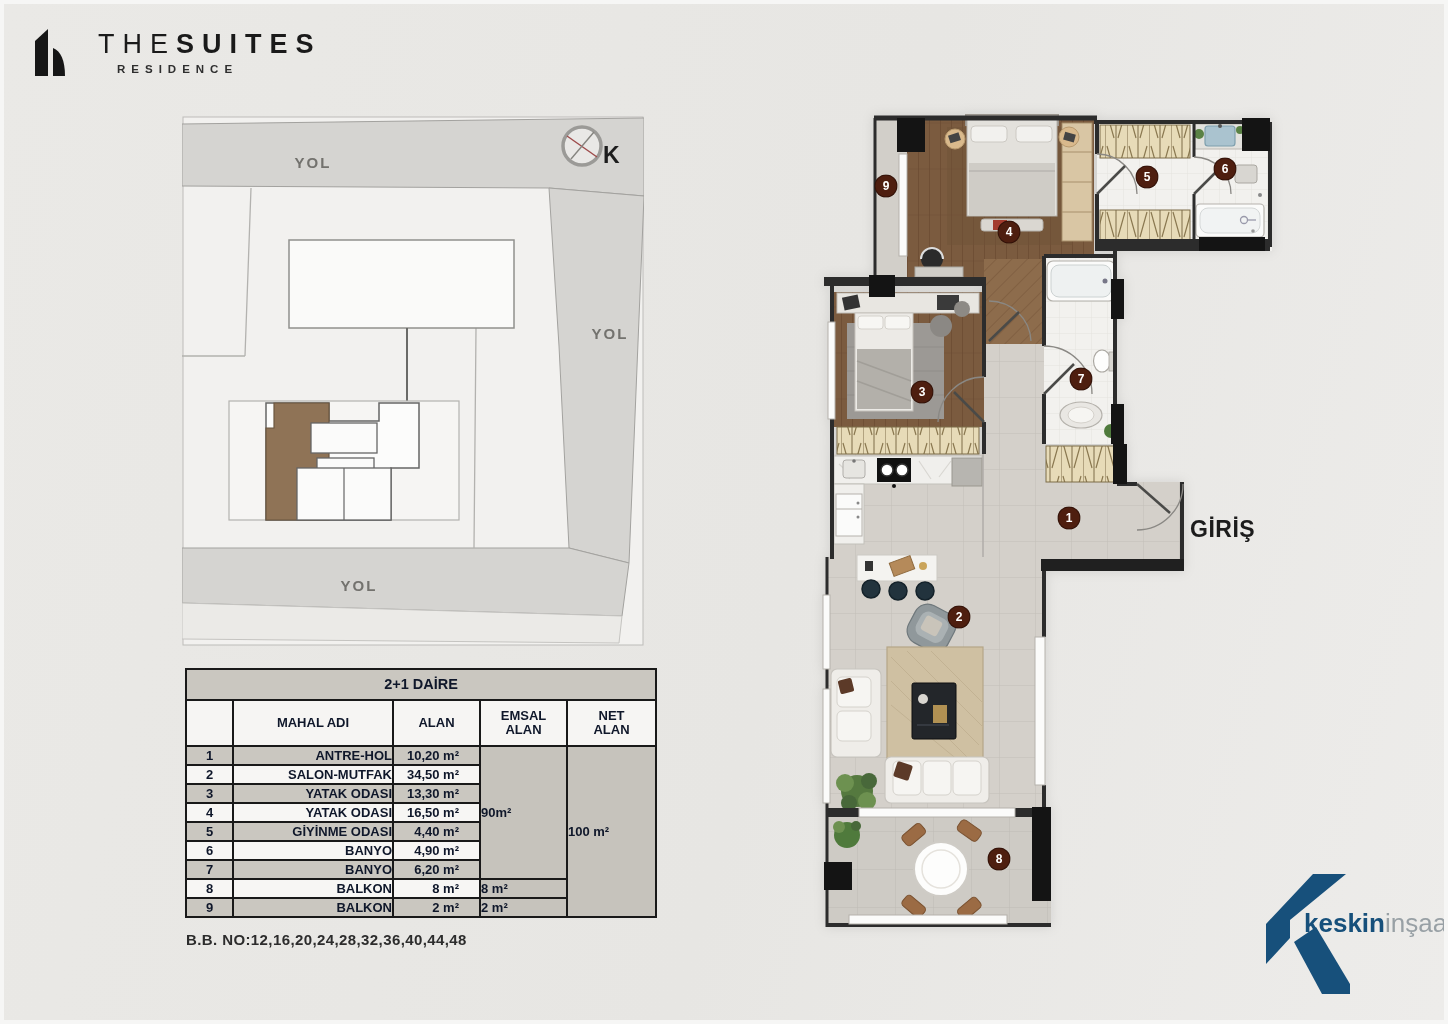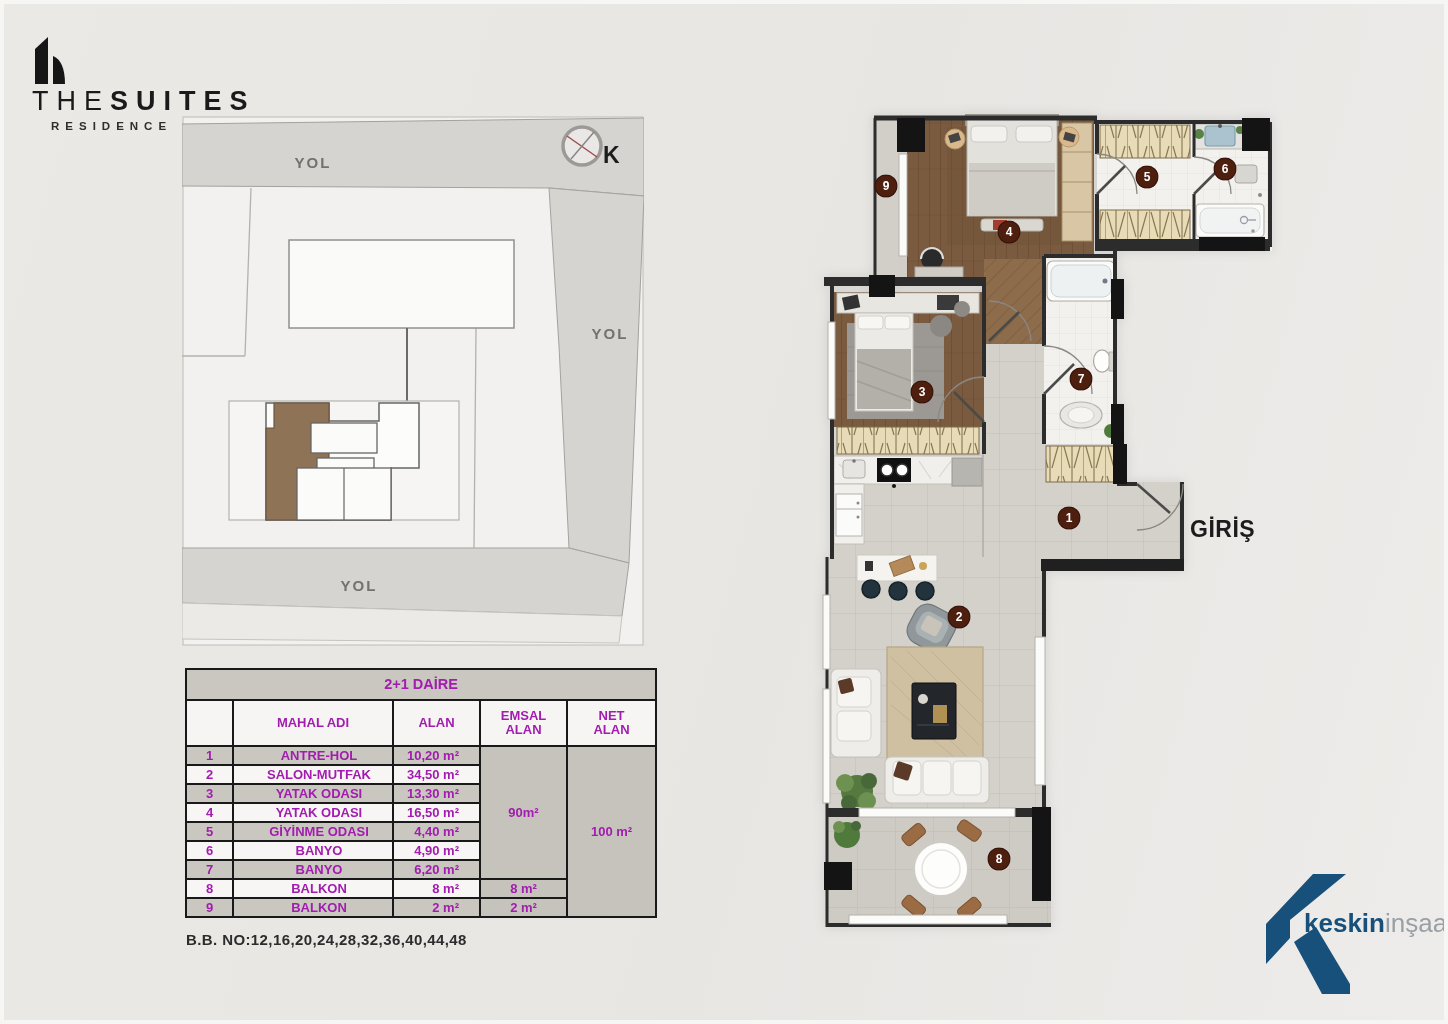--- a/index.html
+++ b/index.html
@@ -1,42 +1,42 @@
 <!DOCTYPE html>
 <html><head>
 <meta charset="utf-8">
 <style>
   html,body{margin:0;padding:0;background:#dcdbd8;font-family:"Liberation Sans",sans-serif;}
   .page{position:relative;width:1448px;height:1024px;margin:0 auto;overflow:hidden;
         background:linear-gradient(105deg,#eae9e6 0%,#e7e6e3 55%,#edecea 100%);
         border:4px solid #f6f6f5;box-sizing:border-box;}
   
-  .brand{position:absolute;left:28px;top:30px;display:flex;align-items:flex-start;flex-direction:column;}
+  .brand{position:absolute;left:28px;top:22px;display:flex;align-items:center;}
   .brand-icon{width:38px;height:52px;margin-right:28px;}
   .brand-text .line1{font-size:27px;letter-spacing:8px;color:#1a1a1a;white-space:nowrap;}
   .brand-text .t-light{font-weight:normal;}
   .brand-text .t-bold{font-weight:bold;}
   .brand-text .line2{font-size:11.5px;letter-spacing:6px;color:#2e2e2e;font-weight:bold;margin-top:3px;margin-left:19px;}
   
   .siteplan{position:absolute;left:178px;top:112px;}
   .sp-label{font-size:15px;font-weight:bold;fill:#73726e;letter-spacing:2px;}
   .sp-k{font-size:23px;font-weight:bold;fill:#1d1d1d;}
   
   .areatable{position:absolute;left:181px;top:664px;border-collapse:collapse;width:470px;
-             font-weight:bold;font-size:13px;color:#a21caf;table-layout:fixed;}
+             font-weight:bold;font-size:13px;color:#0f172a;table-layout:fixed;}
   .areatable td{border:2px solid #191919;padding:0;line-height:1.05;overflow:hidden;white-space:nowrap;}
   .areatable .title-cell{height:29px;text-align:center;background:#cac7c0;font-size:14.5px;}
   .areatable .head td{height:44px;text-align:center;background:#f6f5f3;font-size:13px;}
   .areatable tr.r{height:19px;}
   .areatable tr.g td{background:#cac7c0;}
   .areatable tr.w td{background:#f7f6f4;}
   .areatable td.no{text-align:center;}
-  .areatable td.nm{padding-left:12px;text-align:center;}
+  .areatable td.nm{padding-left:12px;text-align:right;}
   .areatable td.ar{padding-right:20px;text-align:right;}
-  .areatable td.ems,.areatable td.net{background:#c6c3bc !important;text-align:center;vertical-align:middle;}
+  .areatable td.ems,.areatable td.net{background:#c6c3bc !important;vertical-align:middle;}
   .note{position:absolute;left:182px;top:927px;font-size:15px;font-weight:bold;color:#2c2c2c;letter-spacing:.4px;}
   
   .floorwrap{position:absolute;left:815px;top:105px;width:465px;height:830px;}
   .floorwrap svg{filter:drop-shadow(0 0 6px rgba(0,0,0,.10));}
   .marker{position:absolute;width:21px;height:21px;border-radius:50%;background:#4e1e0f;
           border:1.5px solid rgba(20,5,0,.45);color:#fff;font-size:12px;font-weight:bold;
           line-height:21px;text-align:center;transform:translate(-50%,-50%);box-sizing:content-box;}
   .giris{position:absolute;left:1186px;top:512px;font-size:23px;font-weight:bold;color:#1c1c1c;letter-spacing:.5px;text-align:center;}
   
   .keskin{position:absolute;left:1254px;top:868px;width:190px;height:150px;}

